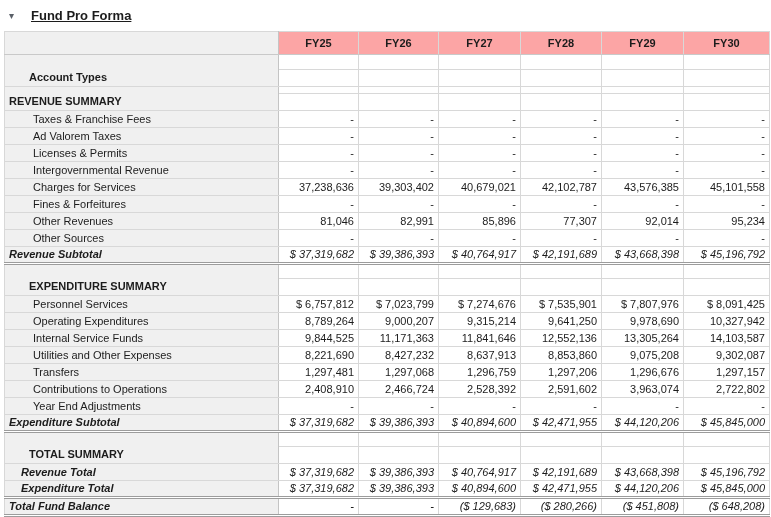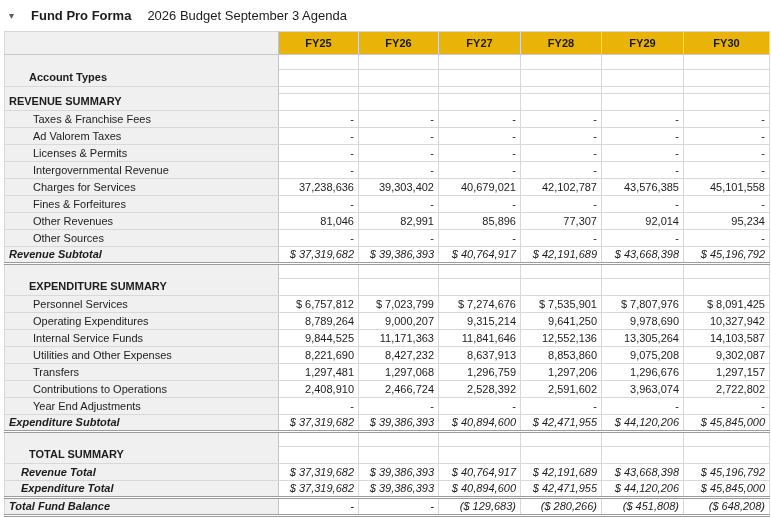--- a/index.html
+++ b/index.html
@@ -12,39 +12,39 @@
   }
   
   .titlebar {
     display: flex; align-items: center;
     height: 31px; padding-left: 9px;
   }
   .collapse-tri {
     width: 22px; font-size: 10px; color: #5a6068;
     cursor: pointer; user-select: none; line-height: 1;
   }
-  .title-main { font-size: 13px; font-weight: bold; margin-right: 16px; white-space: nowrap; }
+  .title-main { font-size: 13px; font-weight: bold; margin-right: 16px; white-space: nowrap; text-decoration: underline; }
   .title-sub  { font-size: 13px; margin-right: 16px; white-space: nowrap; }
   
   table.proforma {
     border-collapse: collapse; table-layout: fixed;
     margin-left: 4px; width: 765px;
     font-size: 11px;
     border: 1px solid #c9c9c9;
   }
   .proforma th, .proforma td {
     border: 1px solid #d8d8d8;
     padding: 0 4px;
     height: 17px;
     overflow: hidden; white-space: nowrap;
     line-height: 15px;
   }
   .proforma thead th {
     height: 23px; font-weight: bold; text-align: center;
-    background: #eab308; border-bottom: 1px solid #c9c9c9;
+    background: #fca5a5; border-bottom: 1px solid #c9c9c9;
   }
   .proforma thead th.corner { background: #f0f0f0; border-right: 1px solid #c4c4c4; }
   td.label {
     background: #f0f0f0; text-align: left;
     border-right: 1px solid #c4c4c4;
   }
   td.val { text-align: right; background: #ffffff; }
   td.bold { font-weight: bold; }
   td.indent1 { padding-left: 16px; }
   td.indent2 { padding-left: 28px; }
@@ -53,21 +53,20 @@
   tr.sp-short td { height: 7px; }
   tr.rule-top td { border-top: 1px solid #9c9c9c; font-style: italic; }
   tr.rule-dbl td { border-bottom: 3px double #9c9c9c; }
 </style>
 </head>
 <body>
 
 <div class="titlebar">
   <span class="collapse-tri">▾</span>
   <span class="title-main">Fund Pro Forma</span>
-  <span class="title-sub">2026 Budget September 3 Agenda</span>
 </div>
 
 <table class="proforma">
   <colgroup>
     <col style="width:274px">
     <col style="width:80px">
       <col style="width:80px">
       <col style="width:82px">
     <col style="width:81px">
       <col style="width:82px">

